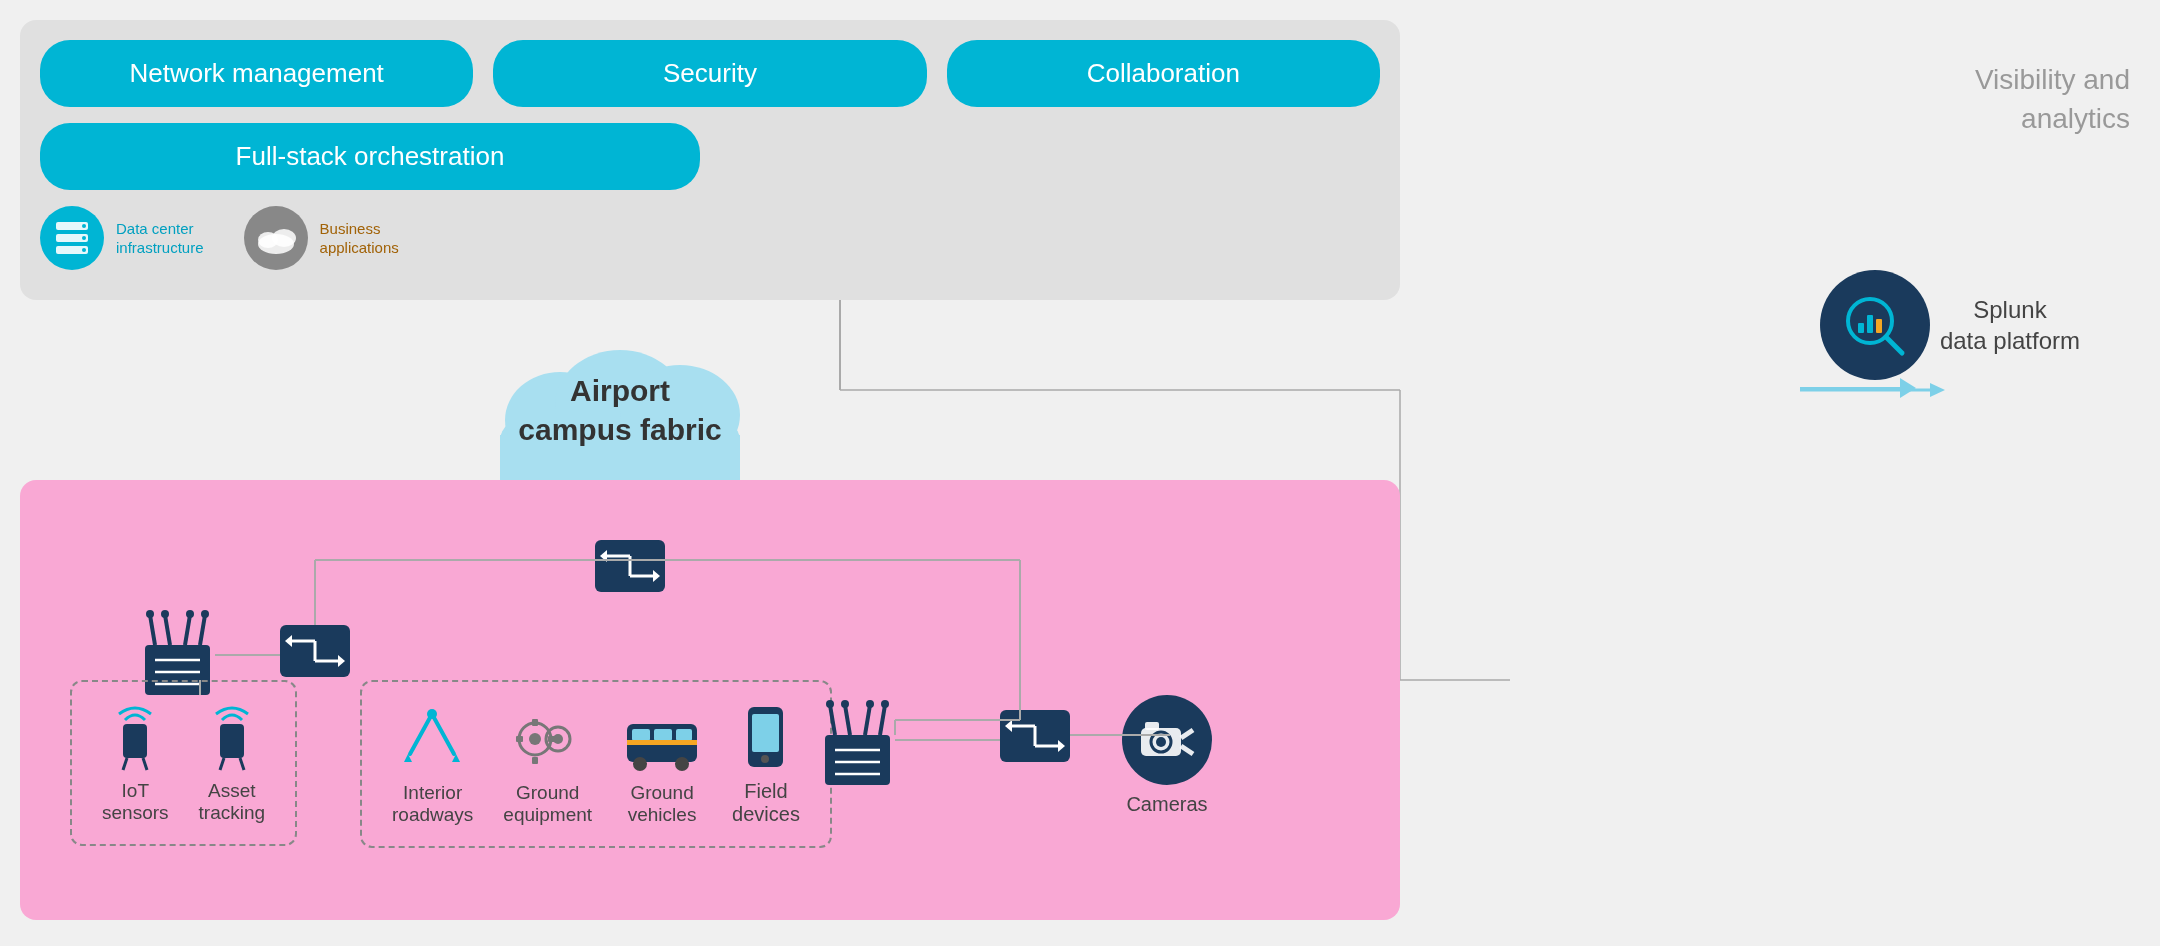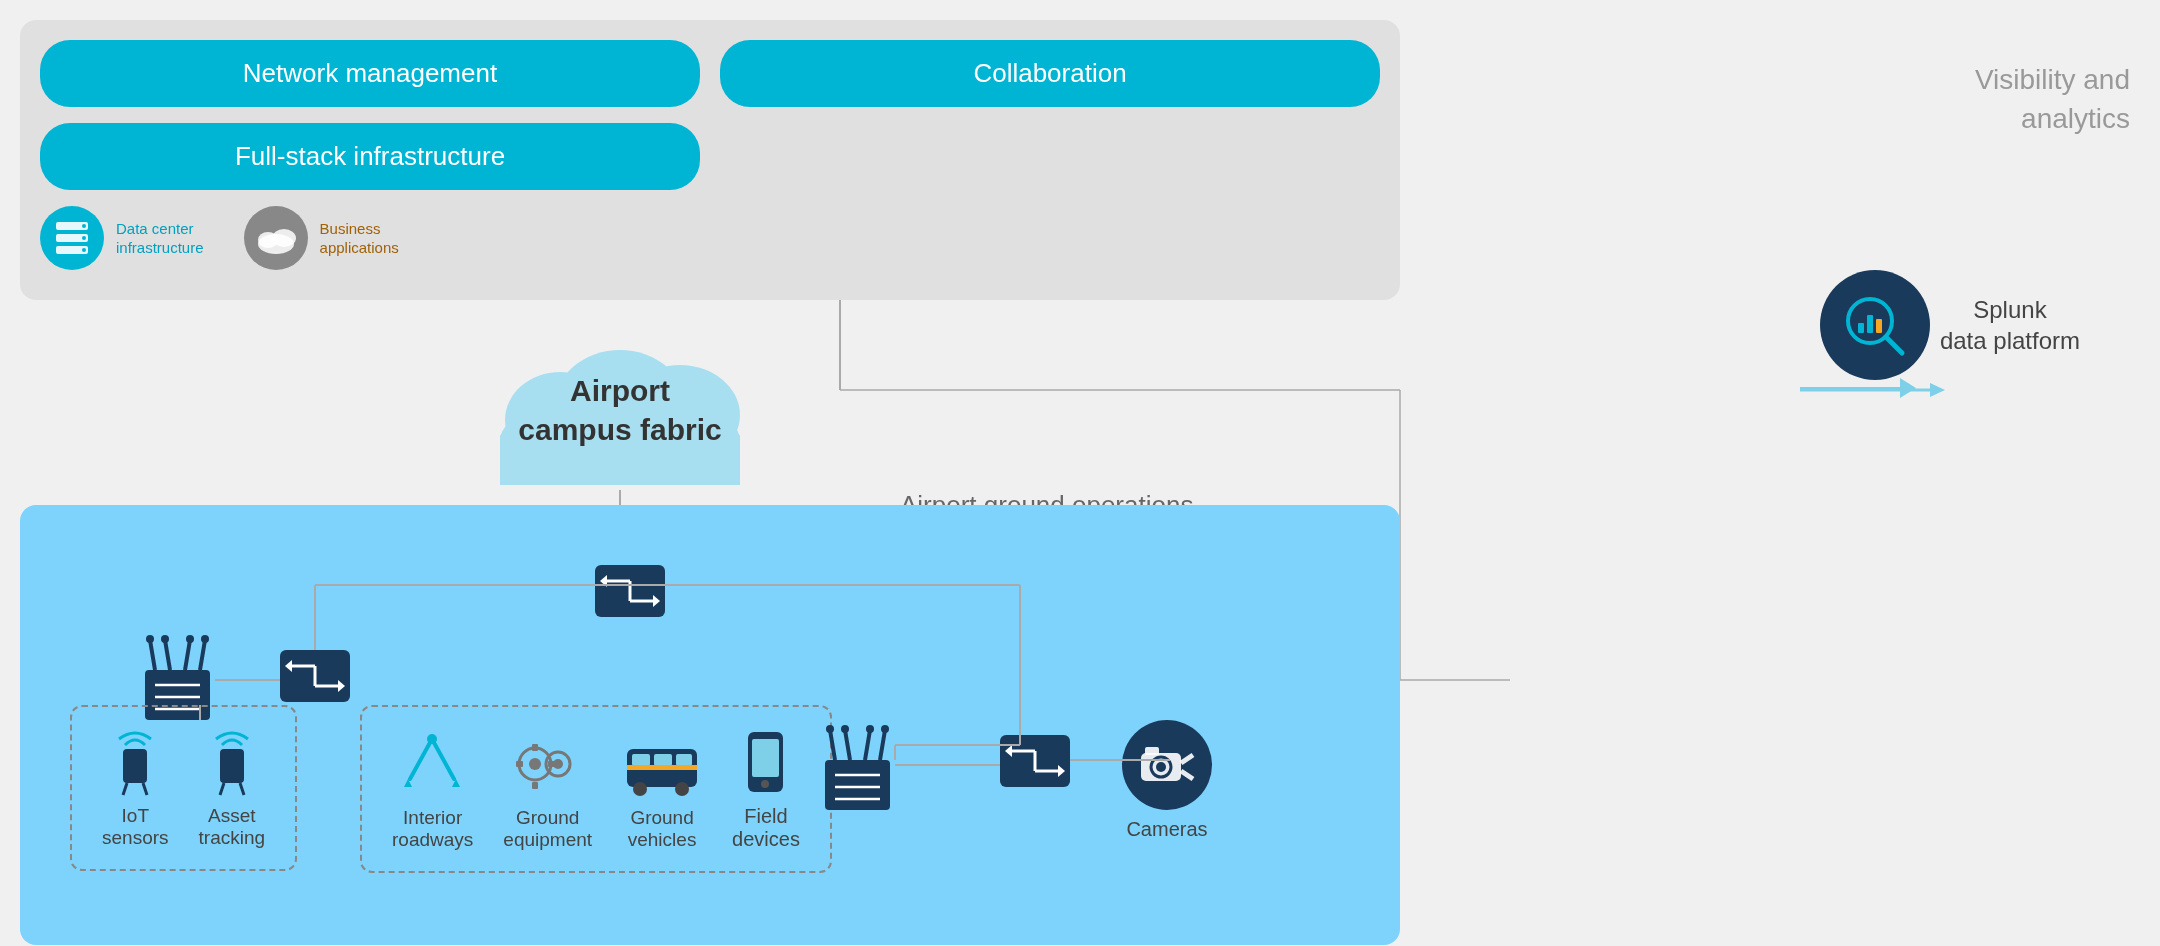--- a/index.html
+++ b/index.html
@@ -83,24 +83,23 @@
     }
     .icon-label-gray { color: #a16207; }
 
     
     .ground-ops-box {
       position: absolute;
       top: 480px;
       left: 20px;
       width: 1380px;
       height: 440px;
-      background: #7dd3fc;
+      background: #f9a8d4;
       border-radius: 16px;
       padding: 20px;
-      margin-top: 25px;
     }
 
     
     .dashed-box {
       border: 2px dashed #888;
       border-radius: 12px;
       padding: 20px 30px;
       display: flex;
       gap: 30px;
       align-items: flex-end;
@@ -193,25 +192,26 @@
   </svg>
 
   <div style="position:absolute; top:22px; left:1050px; font-size:28px; color:#666;">
     <span>Data center and cloud</span>
   </div>
 
   <div class="data-center-box">
 
     <div class="btn-row">
       <div class="pill-btn">Network management</div>
+      <div class="pill-btn">Security</div>
       <div class="pill-btn">Collaboration</div>
     </div>
 
     <div class="btn-row">
-      <div class="pill-btn">Full-stack infrastructure</div>
+      <div class="pill-btn">Full-stack orchestration</div>
       <div style="flex:1;"></div>
     </div>
 
     <div class="icons-row">
       <div class="icon-item">
         <div class="icon-circle icon-blue">
 
           <svg width="40" height="36" viewBox="0 0 40 36">
             <rect x="4" y="2" width="32" height="8" rx="2" fill="white" opacity="0.9"></rect>
             <rect x="4" y="14" width="32" height="8" rx="2" fill="white" opacity="0.9"></rect>

